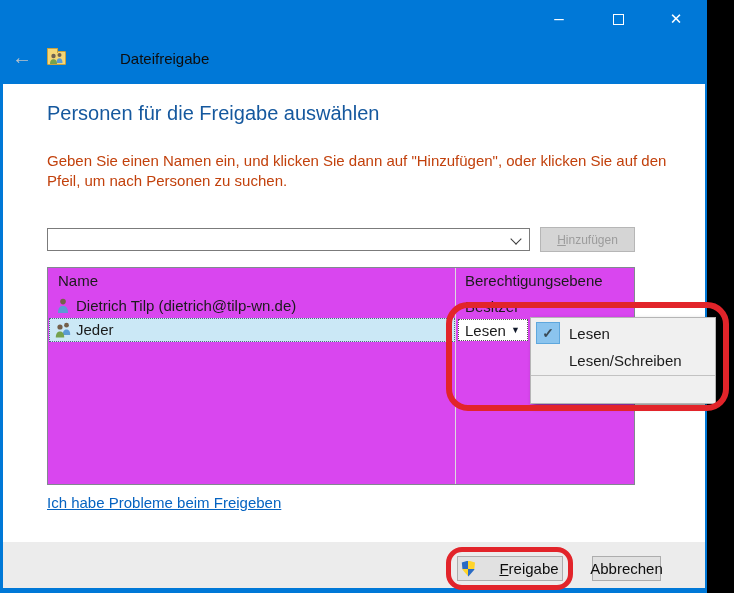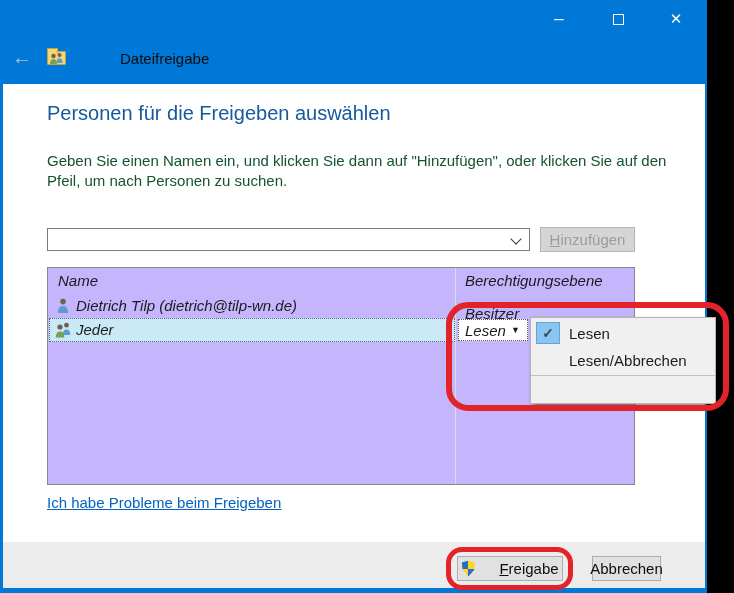--- a/index.html
+++ b/index.html
@@ -21,41 +21,41 @@
 
   .back-btn { position:absolute; left:9px; top:44px; width:26px; height:26px; color:#bcc3c9; font-size:20px; display:flex; align-items:center; justify-content:center; }
   .app-icon { position:absolute; left:47px; top:47px; width:20px; height:19px; }
   .folder { position:absolute; left:0; top:4px; width:19px; height:14px; background:#f3d677; border:1px solid #c9a23f; border-radius:1px; }
   .folder:before { content:""; position:absolute; left:-1px; top:-4px; width:9px; height:4px; background:#f3d677; border:1px solid #c9a23f; border-bottom:none; border-radius:1px 1px 0 0; }
   .app-icon svg { position:absolute; left:2px; top:5px; }
   .app-title { position:absolute; left:72px; top:50px; font-size:15px; color:#0d0d0d;margin-left:48px; }
 
   
   .page-heading { position:absolute; left:47px; top:102px; font-size:20px; font-weight:400; color:#15589E; }
-  .intro { position:absolute; left:47px; top:151px; width:632px; font-size:15px; line-height:20px; color:#14532d; }
+  .intro { position:absolute; left:47px; top:151px; width:632px; font-size:15px; line-height:20px; color:#c2410c; }
 
   .combo { position:absolute; left:47px; top:228px; width:483px; height:23px; background:#fff; border:1px solid #7b7b7b; }
   .combo input { position:absolute; left:2px; top:1px; width:450px; height:19px; border:none; outline:none; font-size:14px; font-family:"Liberation Sans", sans-serif; background:transparent; }
   .combo .chev { position:absolute; right:9px; top:6px; width:8px; height:8px; border-right:1.4px solid #3b3b3b; border-bottom:1.4px solid #3b3b3b; transform:rotate(45deg); }
 
-  .add-btn { position:absolute; left:540px; top:227px; width:95px; height:25px; background:#d5d5d5; border:1px solid #b6b6b6; color:#9c9c9c; font-size:15px; display:flex; align-items:center; justify-content:center; font-family:"Liberation Sans", sans-serif; }
+  .add-btn { position:absolute; left:540px; top:227px; width:95px; height:25px; background:#d5d5d5; border:1px solid #b6b6b6; color:#9c9c9c; font-size:12px; display:flex; align-items:center; justify-content:center; font-family:"Liberation Sans", sans-serif; }
   .accesskey { text-decoration:underline; }
 
   
-  .listbox { position:absolute; left:47px; top:267px; width:588px; height:218px; background:#c4b5fd; border:1px solid #828790; z-index:1;font-style:italic; }
+  .listbox { position:absolute; left:47px; top:267px; width:588px; height:218px; background:#d946ef; border:1px solid #828790; z-index:1; }
   .col-sep { position:absolute; left:407px; top:0; width:1px; height:216px; background:#dcdcdc; }
   .list-header-cell { position:absolute; top:4px; font-size:15px; color:#1b1b1b; }
   .hdr-name { left:10px; }
   .hdr-perm { left:417px; }
   .list-row { position:absolute; left:0; width:586px; height:24px; font-size:15px; color:#1b1b1b; }
   .row-0 { top:26px; }
   .row-1 { top:50px; }
   .row-icon { position:absolute; left:6px; top:3px; width:18px; height:17px; }
   .row-name { position:absolute; left:28px; top:3px; white-space:nowrap;text-align:right; }
-  .row-perm { position:absolute; left:417px; top:11px;text-align:center; }
+  .row-perm { position:absolute; left:417px; top:4px;text-align:center; }
   .sel-band { position:absolute; left:1px; top:0; width:406px; height:24px; background:#CBE8F6; border:1px dotted #4c6b80; }
   .perm-drop { position:absolute; left:410px; top:1px; width:70px; height:22px; border:1px dotted #555; display:flex; align-items:center; justify-content:space-between; padding:0 7px 0 6px; background:#fff; }
   .drop-arrow { font-size:9px; color:#121a2b; }
 
   .help-link { position:absolute; left:47px; top:494px; font-size:15px; color:#0563C1; text-decoration:underline; }
 
   
   .menu { position:absolute; left:530px; top:317px; width:186px; height:87px; background:#f0f0f0; border:1px solid #b5b5b5; box-shadow:3px 3px 5px rgba(0,0,0,0.45); z-index:5; padding-top:2px; }
   .menu-item { position:relative; height:27px; display:flex; align-items:center; font-size:15px; color:#1b1b1b; }
   .menu-label { position:absolute; left:38px; }
@@ -103,21 +103,21 @@
       <span class="folder"></span>
       <svg width="15" height="12" viewBox="0 0 15 12">
         <circle cx="10.5" cy="3" r="2" fill="#6f6152"></circle>
         <path d="M7.5 11 C7.5 7.6 8.8 6.2 10.5 6.2 C12.2 6.2 13.5 7.6 13.5 11 Z" fill="#5b9bd5"></path>
         <circle cx="4.5" cy="4" r="2.2" fill="#6f6152"></circle>
         <path d="M1 12 C1 8.4 2.6 7.2 4.5 7.2 C6.4 7.2 8 8.4 8 12 Z" fill="#76a24e"></path>
       </svg>
     </div>
     <div class="app-title">Dateifreigabe</div>
 
-    <div class="page-heading">Personen für die Freigeben auswählen</div>
+    <div class="page-heading">Personen für die Freigabe auswählen</div>
     <div class="intro">Geben Sie einen Namen ein, und klicken Sie dann auf "Hinzufügen", oder klicken Sie auf den Pfeil, um nach Personen zu suchen.</div>
 
     <div class="combo">
       <input type="text" value="" style="">
       <span class="chev"></span>
     </div>
     <div class="add-btn">
       <span><span class="accesskey">H</span><span>inzufügen</span></span>
     </div>
 
@@ -150,21 +150,21 @@
         </div>
       </div>
     </div>
 
     <div class="menu">
       <div class="menu-item">
         <span class="menu-check">✓</span>
         <span class="menu-label">Lesen</span>
       </div>
       <div class="menu-item">
-        <span class="menu-label">Lesen/Abbrechen</span>
+        <span class="menu-label">Lesen/Schreiben</span>
       </div>
       <div class="menu-sep"></div>
     </div>
 
     <a class="help-link" href="#">Ich habe Probleme beim Freigeben</a>
 
     <div class="footer">
       <div class="footer-btn share-btn">
         <span class="shield"></span>
         <span><span class="accesskey">F</span><span>reigabe</span></span>

